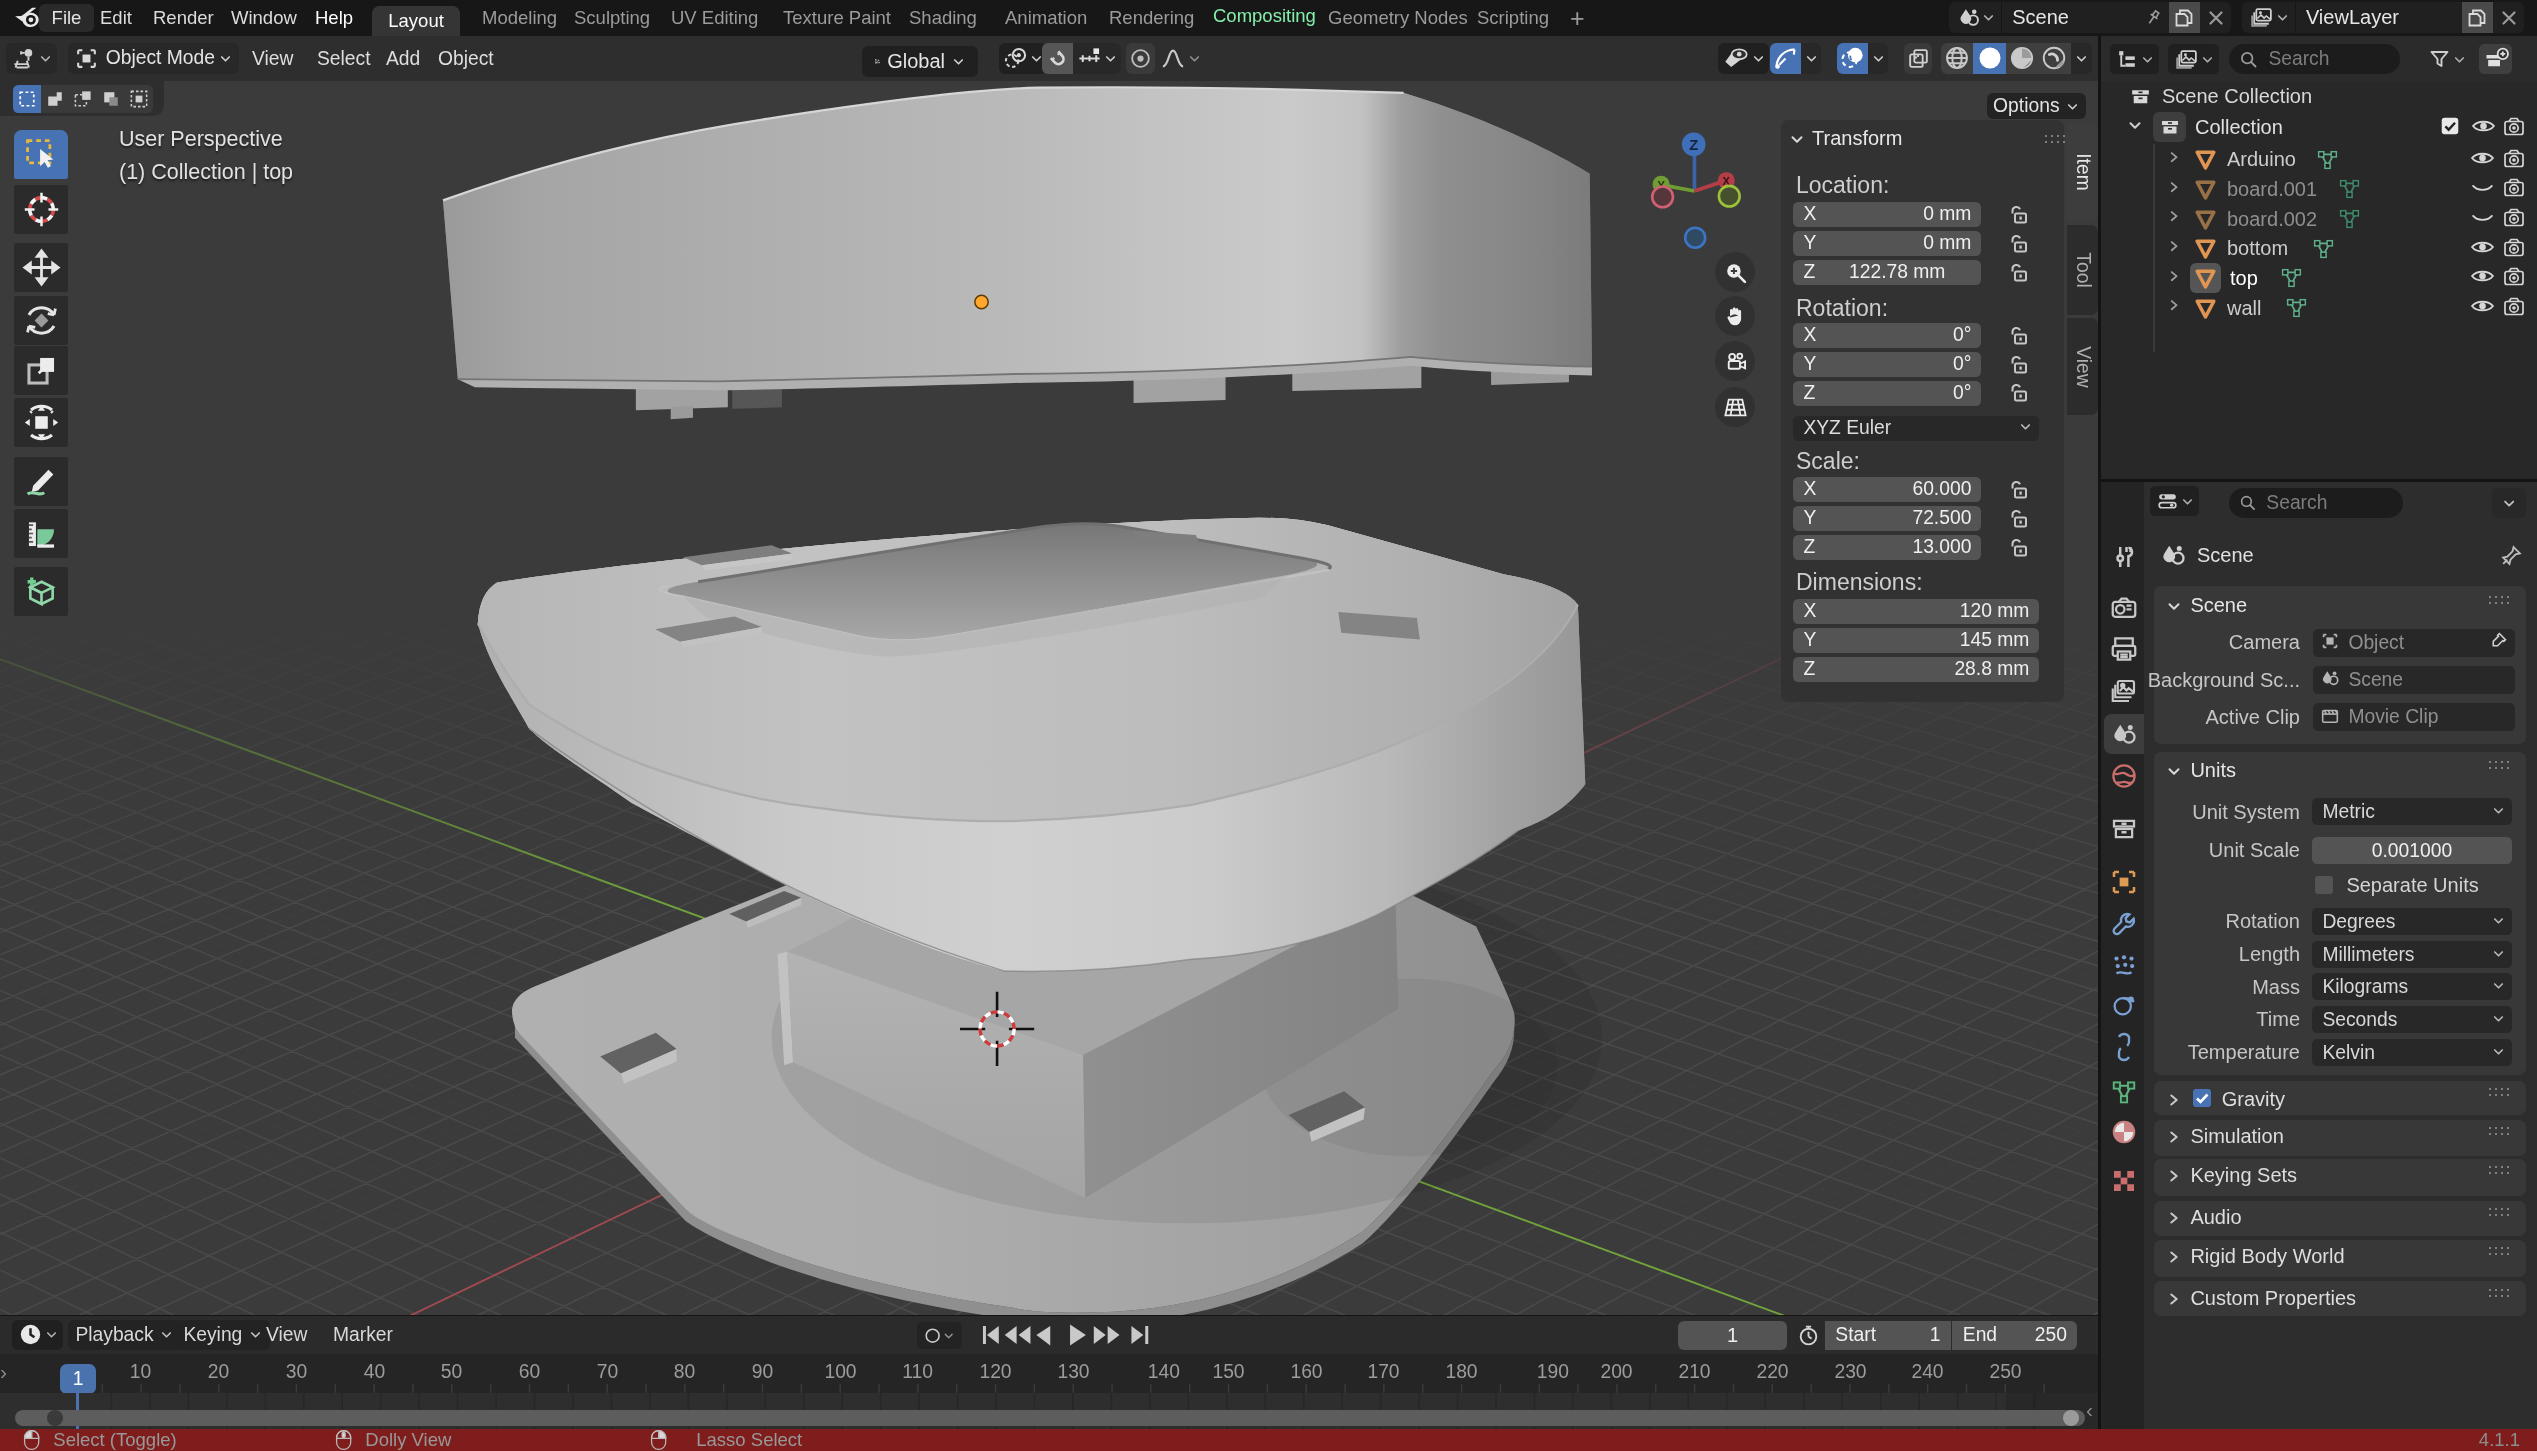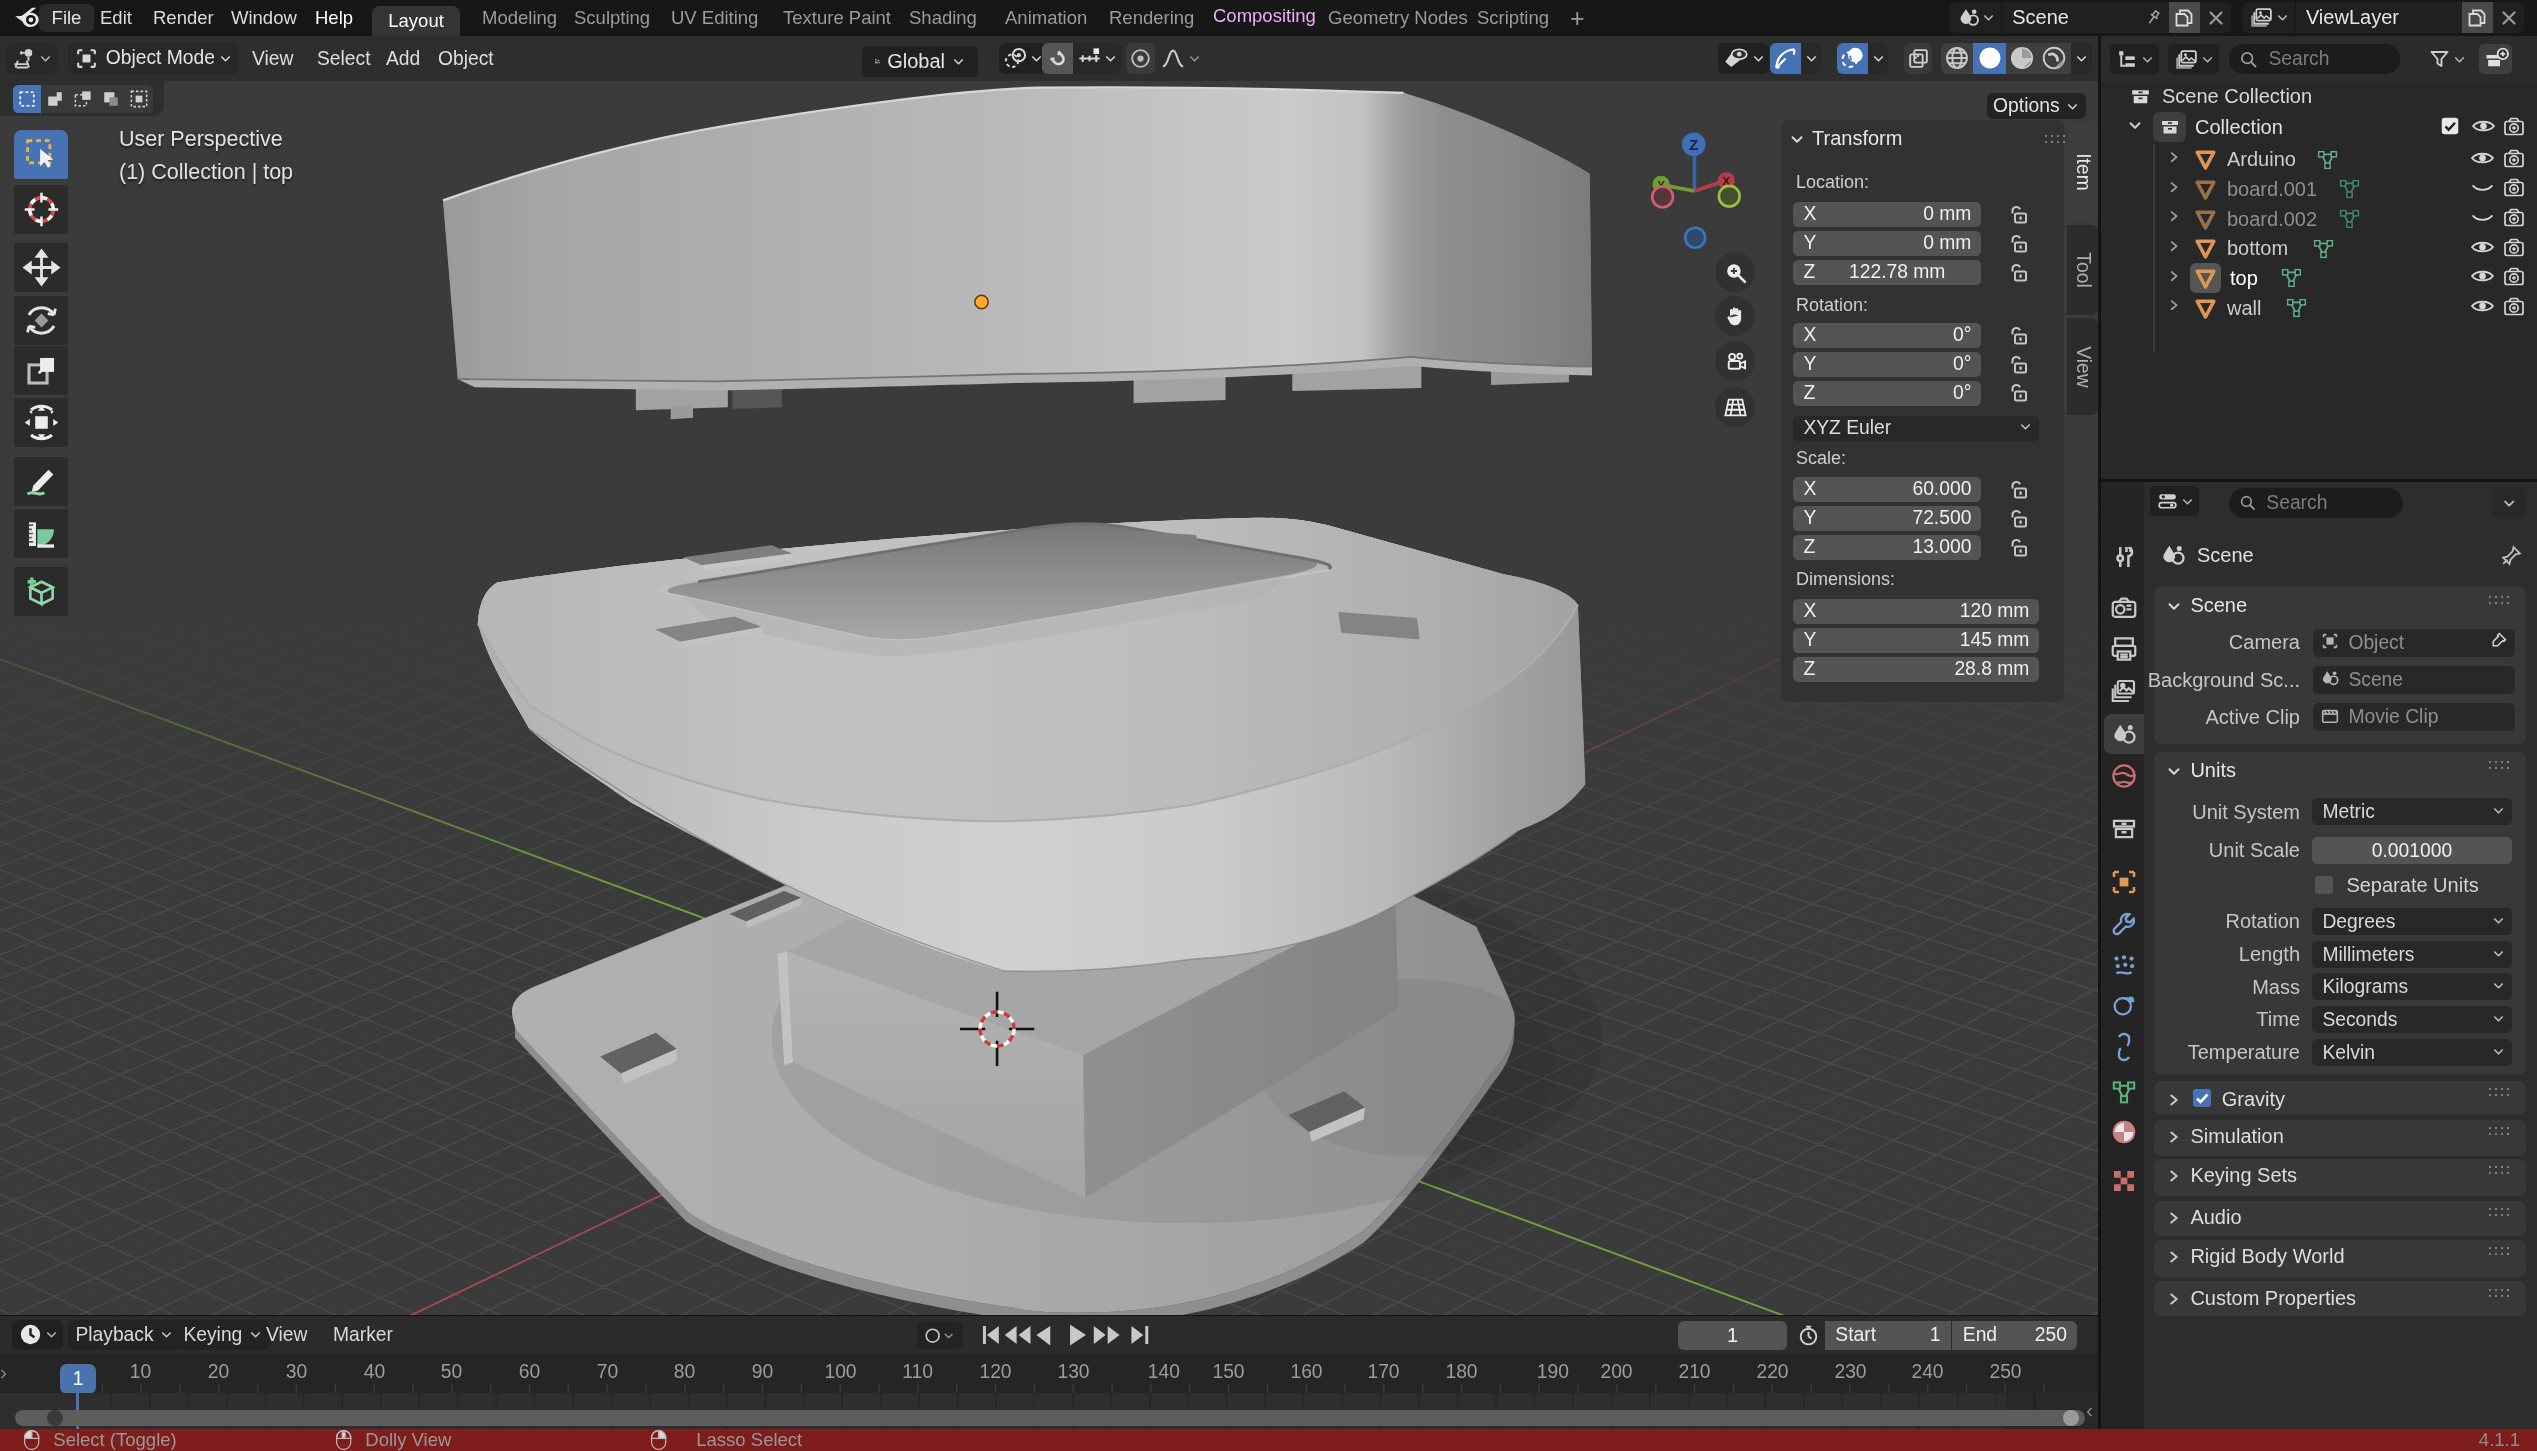--- a/index.html
+++ b/index.html
@@ -18,21 +18,21 @@
 .sdiv{left:0;top:1428px;width:2538px;height:1.5px;background:#101010}
 #tlheader{left:0;top:1316px;width:2098px;height:38px;background:#2b2b2b;color:#d8d8d8;font-size:19.3px}
 #tlruler{left:0;top:1354px;width:2098px;height:39px;background:#252525}
 #tltrack{left:0;top:1393px;width:2098px;height:36px;background:#2e2e2e}
 .panel{position:absolute;left:53px;width:372px;background:#383838;border-radius:6.7px;color:#d6d6d6}
 .drag{position:absolute;right:10.4px;top:50%;transform:translateY(-50%);width:25px;height:12px;opacity:.55;
  background-image:radial-gradient(circle,#bbb 1.3px,transparent 1.5px);background-size:6px 6px}
 .lbl{position:absolute;text-align:right;color:#c6c6c6;font-size:20px}
 .dd{position:absolute;background:#282828;border-radius:5.2px;color:#dddddd;font-size:19.3px;display:flex;align-items:center}
 .vfield{position:absolute;background:#545454;border-radius:5.2px;color:#efefef;font-size:19.3px;display:flex;align-items:center}
-.nlab{position:absolute;color:#cecece;font-size:18px}
+.nlab{position:absolute;color:#cecece;font-size:23px}
 </style></head>
 <body>
 <div id="topbar" class="abs">
  <div class="abs" style="left:12px;top:6px"><svg width="30" height="24" viewBox="0 0 26 21">
         <g fill="#e8e8e8">
           <path d="M10.6 7.1 L17.5 1.6 L21.3 1.6 L15.1 6.2 C16 6.0 17 5.9 17.9 6.1 C21.2 6.7 23.4 9.4 23.2 12.3 C23 15.7 19.9 18.4 16.1 18.4 C12.8 18.4 10.1 16.4 9.3 13.7 L2.6 8.9 L8.0 8.8 Z"></path>
           <circle cx="16.4" cy="12.1" r="4.3" fill="#171717"></circle>
           <circle cx="16.4" cy="12.1" r="2.1" fill="#e8e8e8"></circle>
         </g>
       </svg></div>
@@ -42,21 +42,21 @@
     <div class="abs" style="left:231px;top:0;height:36px;display:flex;align-items:center;color:#dcdcdc">Window</div>
     <div class="abs" style="left:315px;top:0;height:36px;display:flex;align-items:center;color:#ffffff">Help</div>
     <div class="abs" style="left:372px;top:6px;height:30px;padding:0 16.3px;display:flex;align-items:center;border-radius:7.4px 7.4px 0 0;background:#353535;color:#fcfcfc">Layout</div>
     <div class="abs" style="left:482px;top:0;height:36px;display:flex;align-items:center;color:#9b9b9b">Modeling</div>
     <div class="abs" style="left:574px;top:0;height:36px;display:flex;align-items:center;color:#9b9b9b">Sculpting</div>
     <div class="abs" style="left:671px;top:0;height:36px;display:flex;align-items:center;color:#9b9b9b">UV Editing</div>
     <div class="abs" style="left:783px;top:0;height:36px;display:flex;align-items:center;color:#9b9b9b">Texture Paint</div>
     <div class="abs" style="left:909px;top:0;height:36px;display:flex;align-items:center;color:#9b9b9b">Shading</div>
     <div class="abs" style="left:1005px;top:0;height:36px;display:flex;align-items:center;color:#9b9b9b">Animation</div>
     <div class="abs" style="left:1109px;top:0;height:36px;display:flex;align-items:center;color:#9b9b9b">Rendering</div>
-    <div class="abs" style="left:1213px;top:0;height:32px;display:flex;align-items:center;color:#f0abfc">Compositing</div>
+    <div class="abs" style="left:1213px;top:0;height:32px;display:flex;align-items:center;color:#86efac">Compositing</div>
     <div class="abs" style="left:1328px;top:0;height:36px;display:flex;align-items:center;color:#9b9b9b">Geometry Nodes</div>
     <div class="abs" style="left:1477px;top:0;height:36px;display:flex;align-items:center;color:#9b9b9b">Scripting</div>
     <div class="abs" style="left:1570px;top:0;height:36px;display:flex;align-items:center;color:#9b9b9b;font-size:25px">+</div>
  <div class="abs row" style="left:1949px;top:2.2px;width:282px;height:31px;background:#202020;border-radius:6px">
    <div class="row" style="padding:0 4.5px 0 7.4px;border-right:0.7px solid #161616;height:100%">
         <svg width="25" height="25" viewBox="0 0 24 24">
           <g fill="#cfcfcf">
             <path d="M9.5 4 L13.5 10 a5 5 0 1 1 -8 0 Z"></path>
             <circle cx="16.5" cy="14.5" r="4.6" fill="none" stroke="#cfcfcf" stroke-width="1.8"></circle>
             <circle cx="17.5" cy="6.5" r="2.2"></circle>

